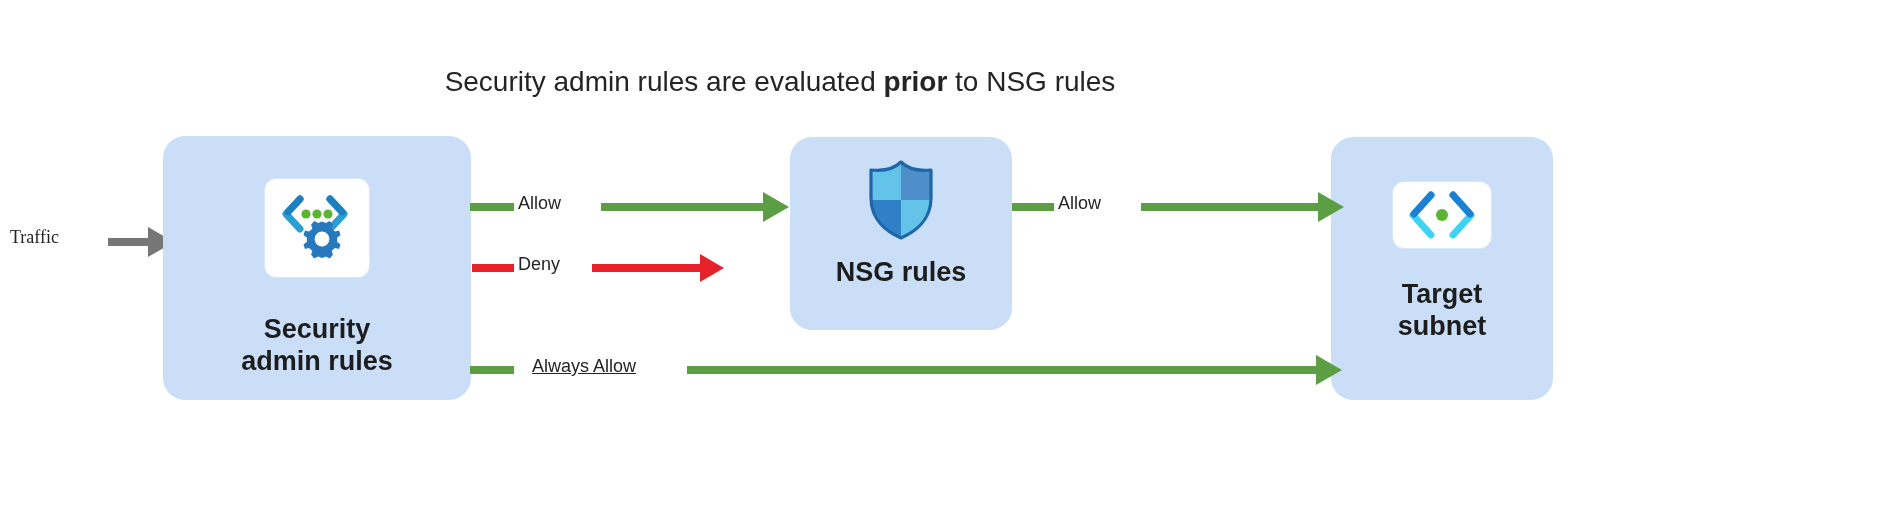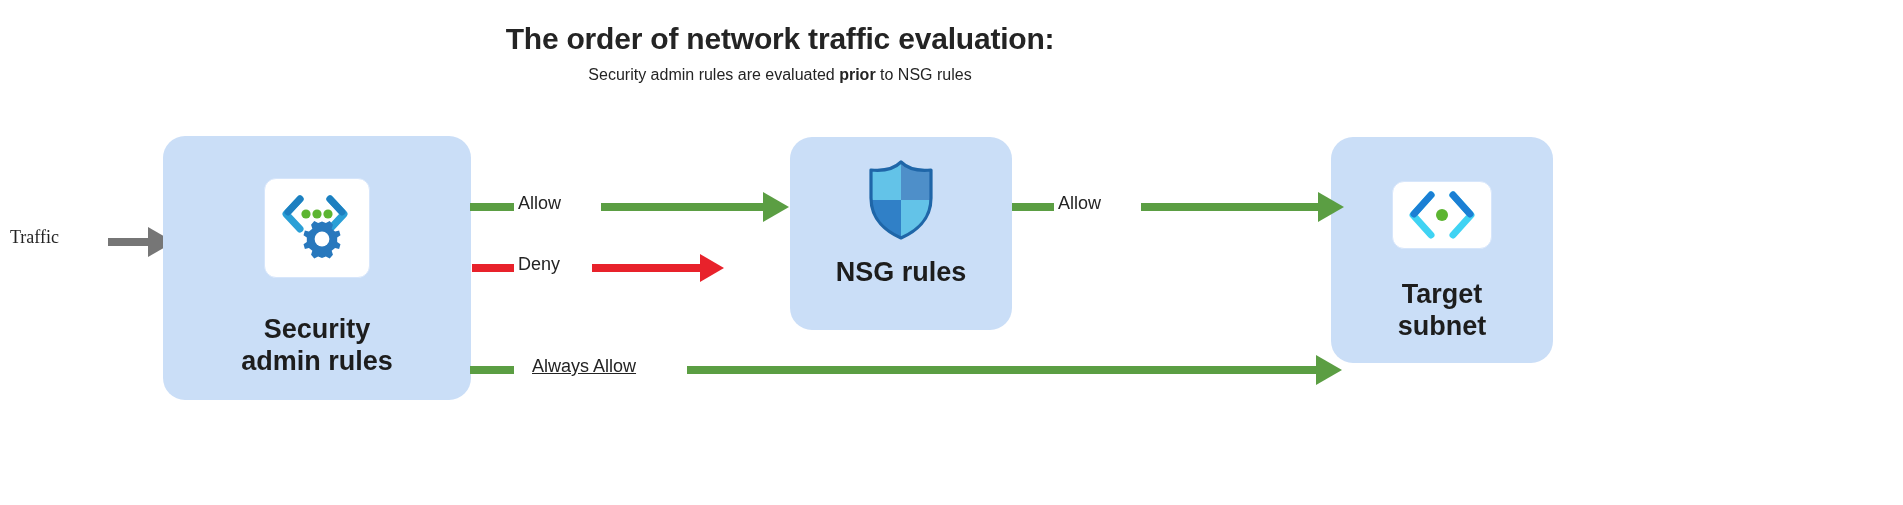--- a/index.html
+++ b/index.html
@@ -16,21 +16,21 @@
   .title{
     position:absolute;left:0;top:22px;width:1560px;
     text-align:center;
     font-size:30px;font-weight:bold;letter-spacing:-0.2px;
     color:#242424;
     white-space:nowrap;
   }
   .subtitle{
     position:absolute;left:0;top:66px;width:1560px;
     text-align:center;
-    font-size:16px;font-weight:normal;
+    font-size:28px;font-weight:normal;
     color:#242424;
     white-space:nowrap;
   }
   .subtitle b{font-weight:bold;}
 
   
   .node{
     position:absolute;
     background:#cadef7;
     border-radius:22px;
@@ -55,21 +55,21 @@
 
   
   #node-security{ left:163px; top:136px; width:308px; height:264px;gap:14px; }
   #node-security .icon-tile{ width:104px;height:98px; margin-top:42px; }
   #node-security .node-label{ margin-top:22px; }
 
   #node-nsg{ left:790px; top:137px; width:222px; height:193px; }
   #node-nsg .icon-tile{ width:86px;height:86px;margin-top:20px;background:transparent;border:none;}
   #node-nsg .node-label{ margin-top:14px; }
 
-  #node-target{ left:1331px; top:137px; width:222px; height:226px; }
+  #node-target{ left:1331px; top:137px; width:222px; height:263px; }
   #node-target .icon-tile{ width:98px;height:66px;margin-top:44px; }
   #node-target .node-label{ margin-top:30px; }
 
   
   .line{ position:absolute; height:8px; border-radius:0; }
   .line.green{ background:#5b9e43; }
   .line.red{ background:#e8222b; }
   .line.gray{ background:#767676; }
 
   .head{ position:absolute; width:0;height:0; border-style:solid; }
@@ -84,21 +84,20 @@
     line-height:1;
   }
 
   svg{display:block;}
 </style>
 </head>
 <body>
 
 <div id="stage">
 
-  <div class="title">The order of network traffic evaluation:</div>
   <div class="subtitle"><span>Security admin rules are evaluated </span><b>prior</b><span> to NSG rules</span></div>
 
   <div class="edge-label" style="left:10px;top:228px;font-family:Liberation Serif, serif;">Traffic</div>
   <div class="line gray" style="left:108px;top:238px;width:42px;"></div>
   <div class="head gray" style="left:148px;top:227px;"></div>
 
   <div class="node" id="node-security">
     <div class="icon-tile">
       <svg width="78" height="74" viewBox="0 0 78 74">
 

